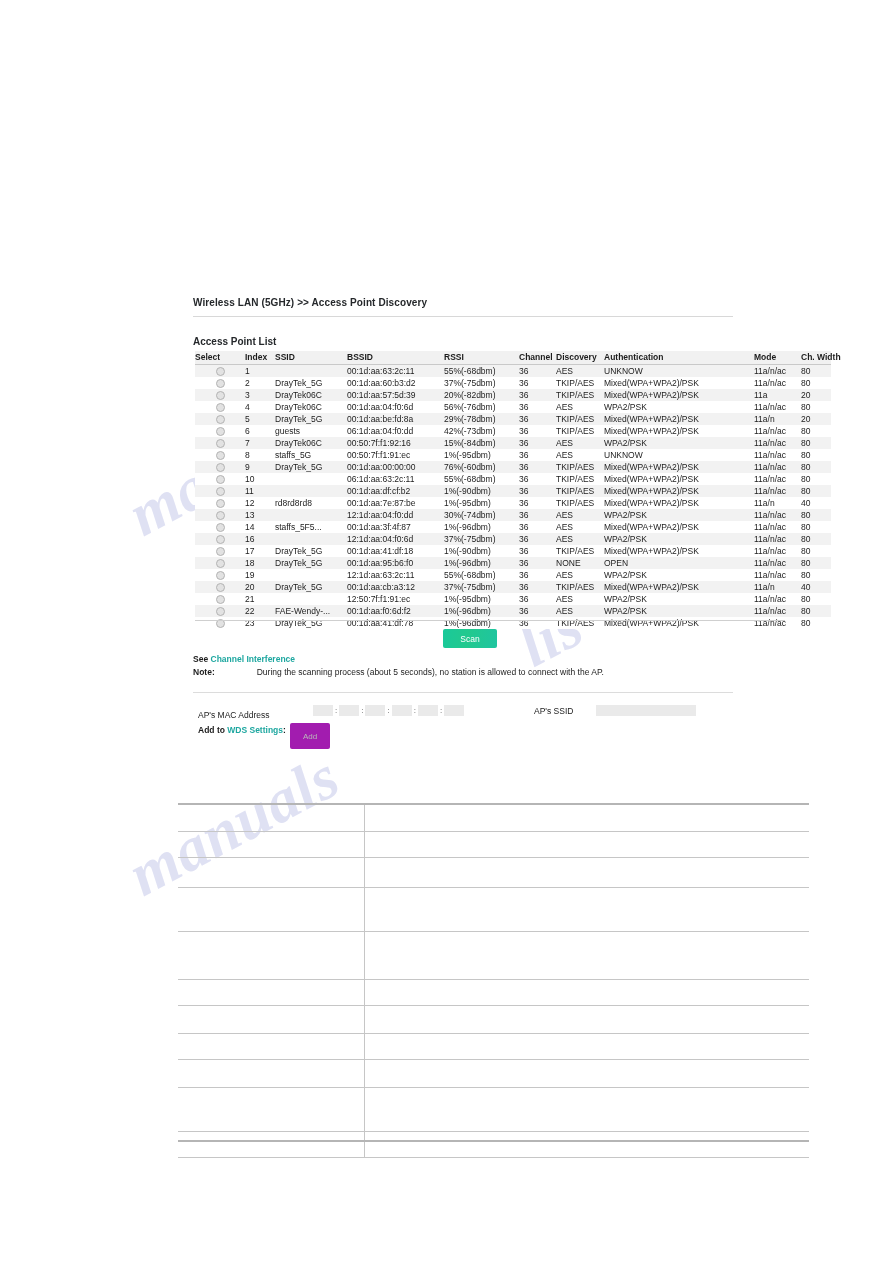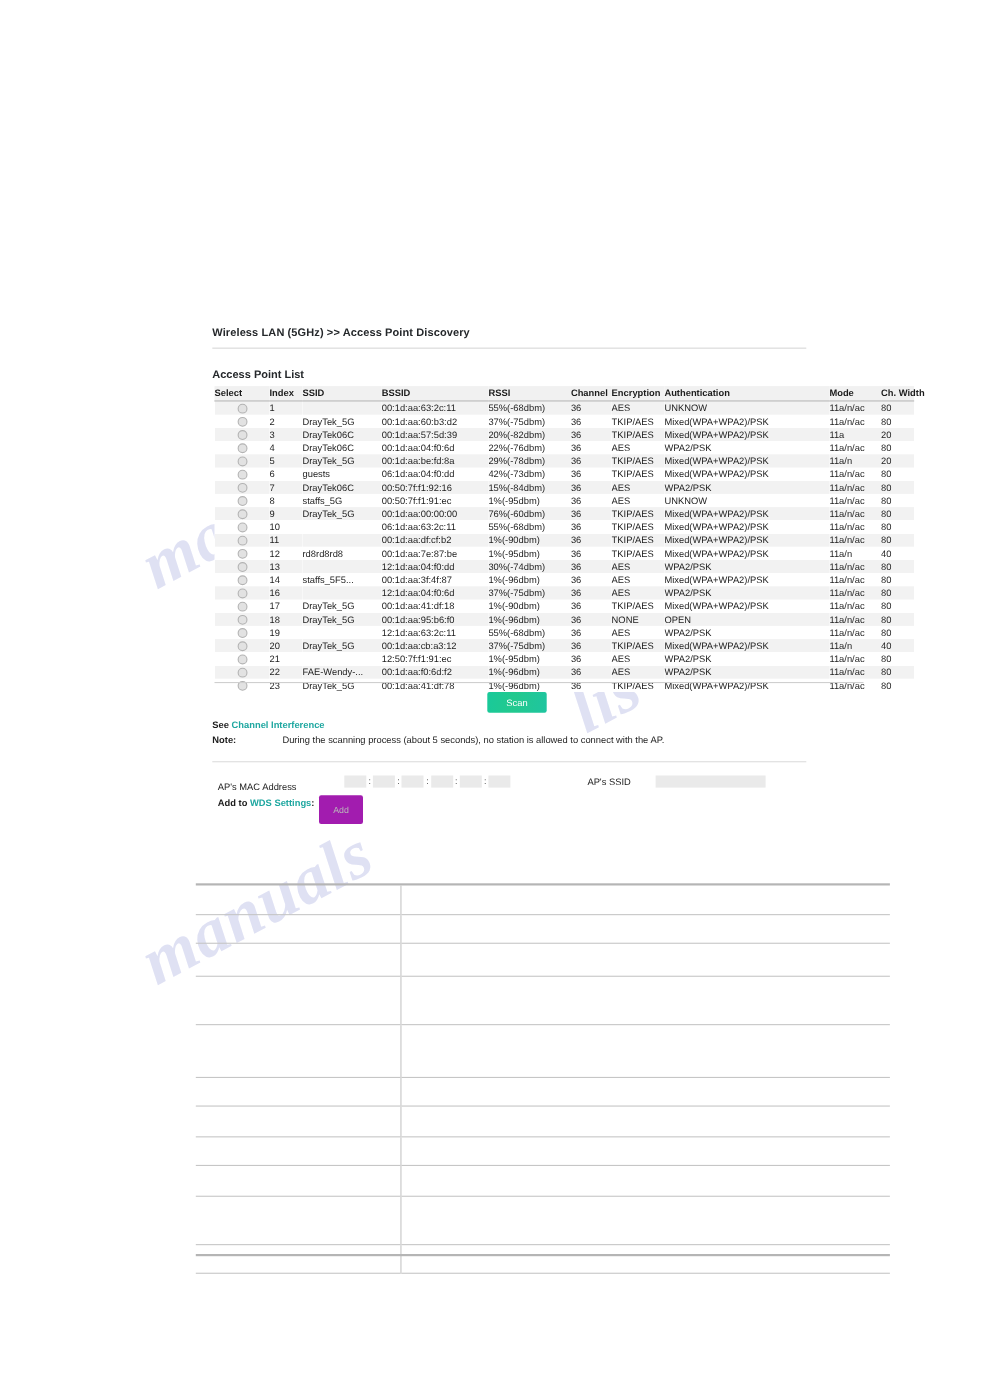--- a/index.html
+++ b/index.html
@@ -308,21 +308,21 @@
 
   <table id="ap-table">
     <thead>
       <tr>
         <th class="c-select">Select</th>
         <th class="c-index">Index</th>
         <th class="c-ssid">SSID</th>
         <th class="c-bssid">BSSID</th>
         <th class="c-rssi">RSSI</th>
         <th class="c-chan">Channel</th>
-        <th class="c-enc">Encryption</th>
+        <th class="c-enc">Discovery</th>
         <th class="c-auth">Authentication</th>
         <th class="c-mode">Mode</th>
         <th class="c-width">Ch. Width</th>
       </tr>
     </thead>
     <tbody id="ap-table-body">
         <tr>
           <td class="c-select"><span class="radio"></span></td>
           <td class="c-index">1</td>
           <td class="c-ssid"></td>
@@ -356,21 +356,21 @@
           <td class="c-enc">TKIP/AES</td>
           <td class="c-auth">Mixed(WPA+WPA2)/PSK</td>
           <td class="c-mode">11a</td>
           <td class="c-width">20</td>
         </tr>
         <tr>
           <td class="c-select"><span class="radio"></span></td>
           <td class="c-index">4</td>
           <td class="c-ssid">DrayTek06C</td>
           <td class="c-bssid">00:1d:aa:04:f0:6d</td>
-          <td class="c-rssi">22%(-76dbm)</td>
+          <td class="c-rssi">56%(-76dbm)</td>
           <td class="c-chan">36</td>
           <td class="c-enc">AES</td>
           <td class="c-auth">WPA2/PSK</td>
           <td class="c-mode">11a/n/ac</td>
           <td class="c-width">80</td>
         </tr>
         <tr>
           <td class="c-select"><span class="radio"></span></td>
           <td class="c-index">5</td>
           <td class="c-ssid">DrayTek_5G</td>

